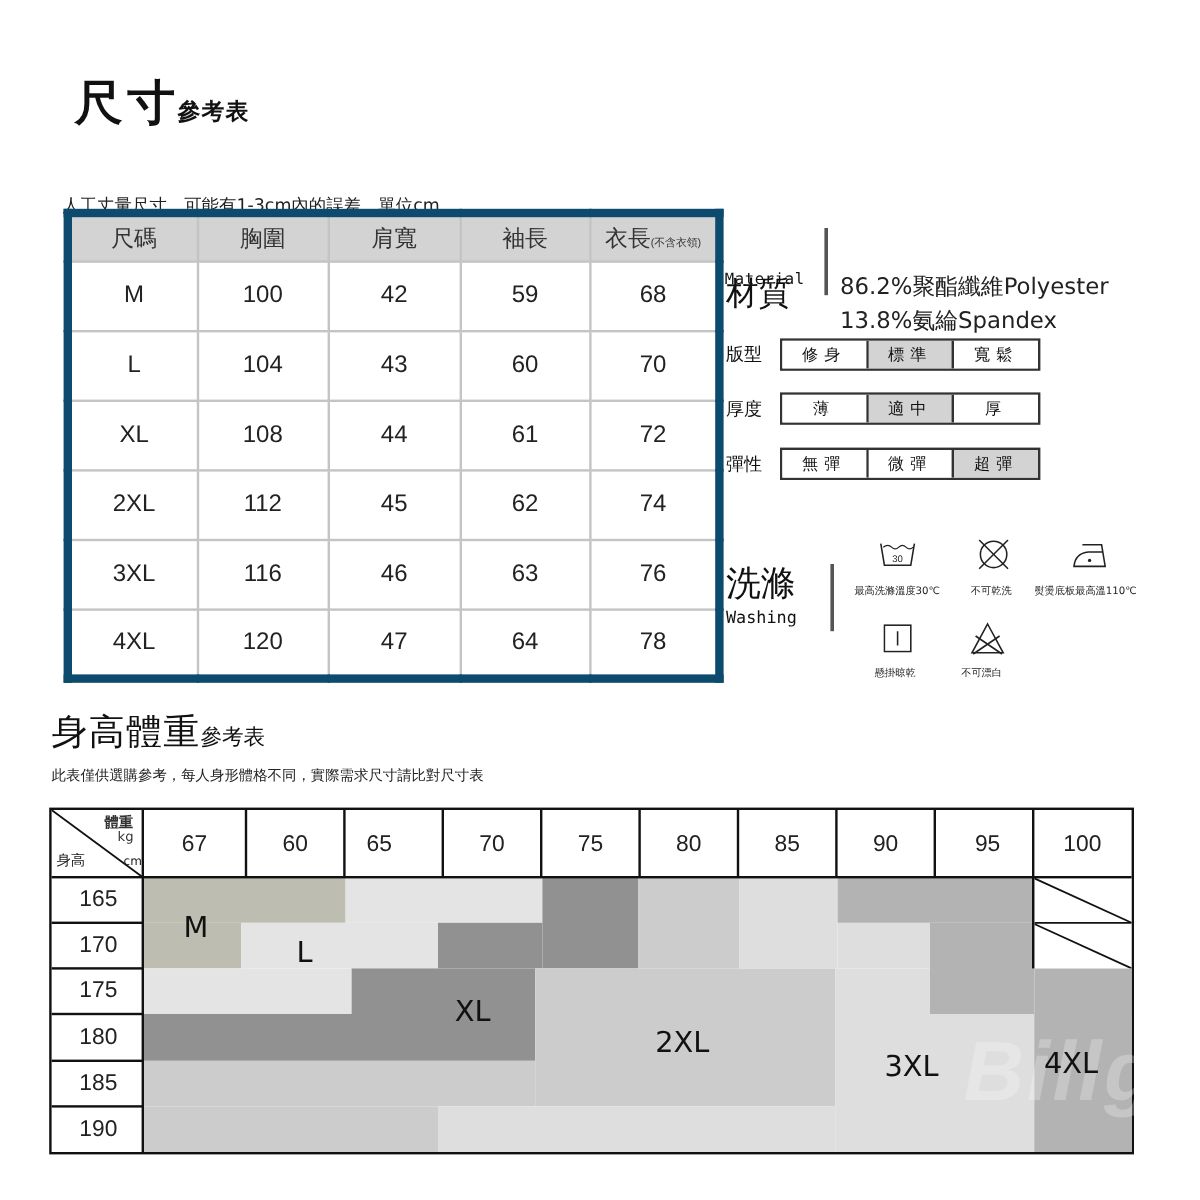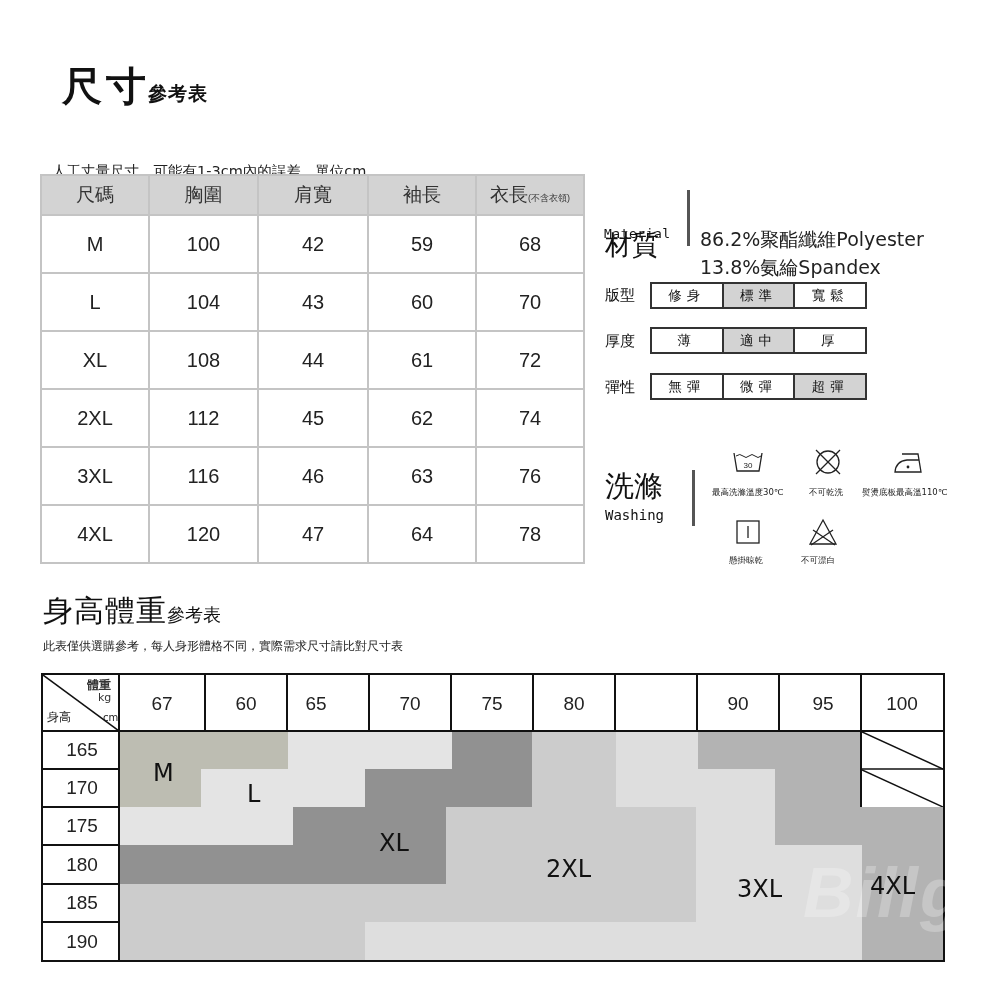--- a/index.html
+++ b/index.html
@@ -6,21 +6,21 @@
   body { width: 1000px; height: 1000px; background: #ffffff; position: relative; overflow: hidden;
          font-family: "DejaVu Sans", "Liberation Sans", sans-serif; color: #111; }
   .abs { position: absolute; }
 
   
   .big-title { left: 62px; top: 62px; font-size: 40px; font-weight: 700; letter-spacing: 4px; line-height: 48px; }
   .big-title .sub { font-size: 19px; letter-spacing: 1px; margin-left: -2px; }
   .note { left: 52px; top: 118px; font-size: 14.5px; color: #222; margin-top: 44px; }
 
   
-  .size-table { left: 40px; top: 174px; border-collapse: collapse; border: 2px solid #0c4a6e; }
+  .size-table { left: 53px; top: 174px; border-collapse: collapse; border: 7px solid #0c4a6e; }
   .size-table td, .size-table th { border: 2px solid #c4c4c4; text-align: center; font-weight: 400;
       font-family: "Liberation Sans Narrow", "Liberation Sans", sans-serif; font-size: 20px; color: #222; }
   .size-table th { background: #d3d3d3; height: 40px; font-size: 19px; color: #333; }
   .size-table th small { font-size: 9px; }
   .size-table td { height: 58px; }
 
   
   .mat-title { left: 605px; top: 192px; font-size: 27px; line-height: 30px; margin-top: 38px; }
   .mat-en { left: 604px; top: 226px; font-family: "DejaVu Sans Mono", monospace; font-size: 13px; letter-spacing: 0.5px; }
   .vbar { width: 3px; background: #555; }
@@ -272,20 +272,21 @@
   <div style="position:absolute; left:4px; top:34px; font-size:12px; color:#222;">
     <span>身高</span><span style="font-size:10px;margin-left:32px;">cm</span>
   </div>
 
   <div class="hdr-cell" style="left:76px; width:86px;">67</div>
   <div class="hdr-cell" style="left:162px; width:82px;">60</div>
   <div class="hdr-cell" style="left:232px; width:82px;">65</div>
   <div class="hdr-cell" style="left:326px; width:82px;">70</div>
   <div class="hdr-cell" style="left:408px; width:82px;">75</div>
   <div class="hdr-cell" style="left:490px; width:82px;">80</div>
+  <div class="hdr-cell" style="left:572px; width:82px;">85</div>
   <div class="hdr-cell" style="left:654px; width:82px;">90</div>
   <div class="hdr-cell" style="left:736px; width:88px;">95</div>
   <div class="hdr-cell" style="left:818px; width:82px;">100</div>
 
   <div class="row-cell" style="top:57px; height:36px;">165</div>
   <div class="row-cell" style="top:95px; height:36px;">170</div>
   <div class="row-cell" style="top:133px; height:36px;">175</div>
   <div class="row-cell" style="top:171px; height:37px;">180</div>
   <div class="row-cell" style="top:210px; height:36px;">185</div>
   <div class="row-cell" style="top:248px; height:37px;">190</div>

